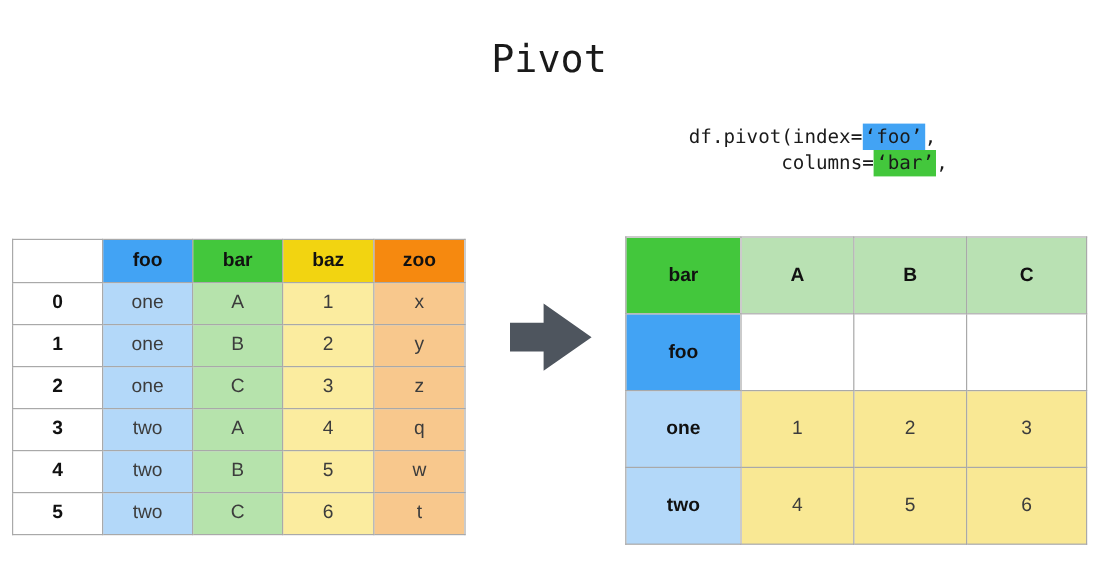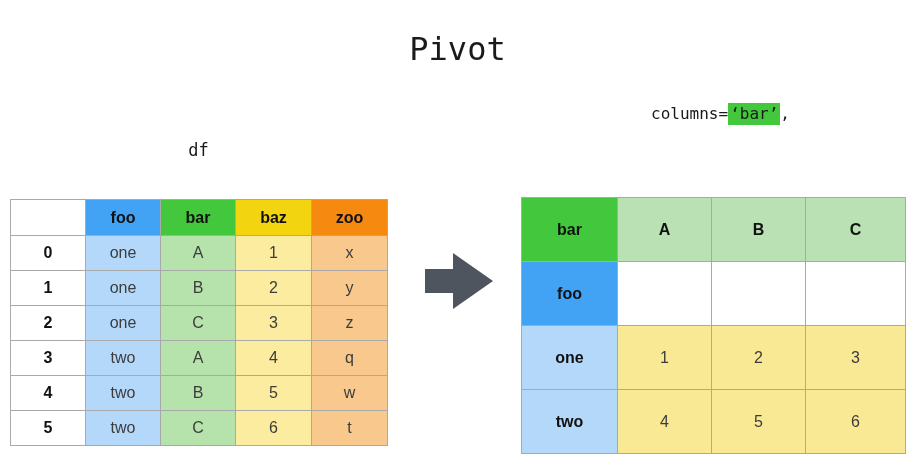--- a/index.html
+++ b/index.html
@@ -54,23 +54,23 @@
 
   .arrow{position:absolute;left:418px;top:248px;}
 </style>
 </head>
 <body>
 
 <div class="canvas">
 
   <div class="page-title mono">Pivot</div>
 
-  <div class="df-label mono">df</div>
 
   <div class="code mono">
+      <span class="code-line"><span>df.pivot(index=</span><span class="hl hl-blue">‘foo’</span><span>,</span></span>
       <span class="code-line"><span>        columns=</span><span class="hl hl-green">‘bar’</span><span>,</span></span>
     </div>
 
   <table class="df-table">
     <colgroup>
         <col style="width:75px">
         <col style="width:75px">
         <col style="width:75px">
         <col style="width:76px">
         <col style="width:76px">

